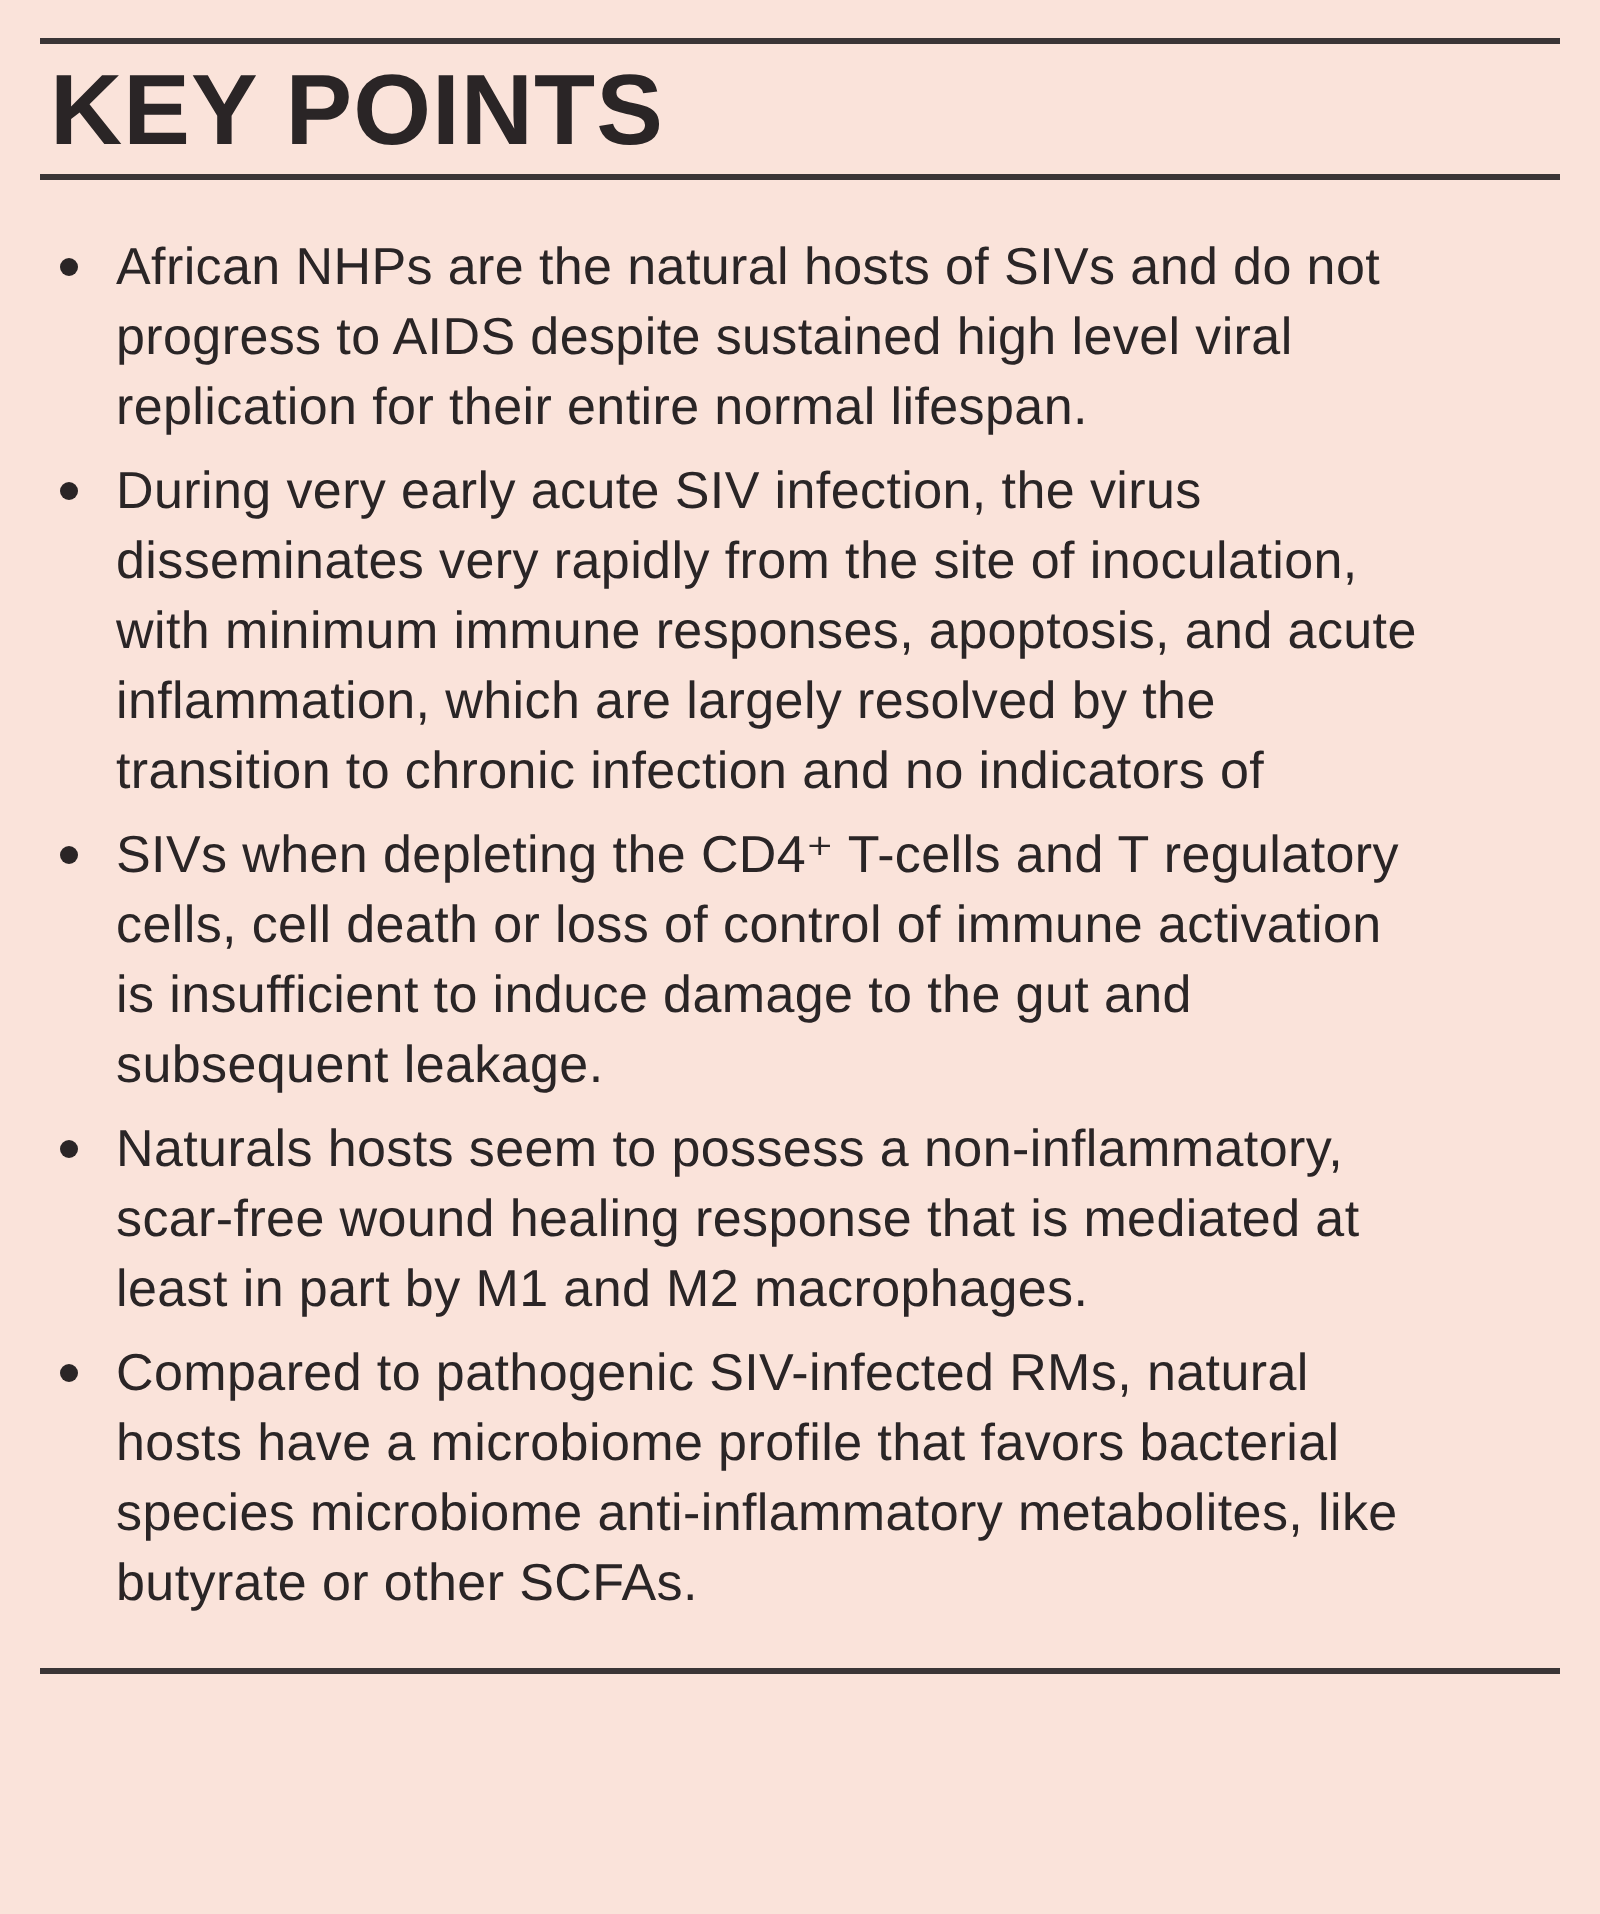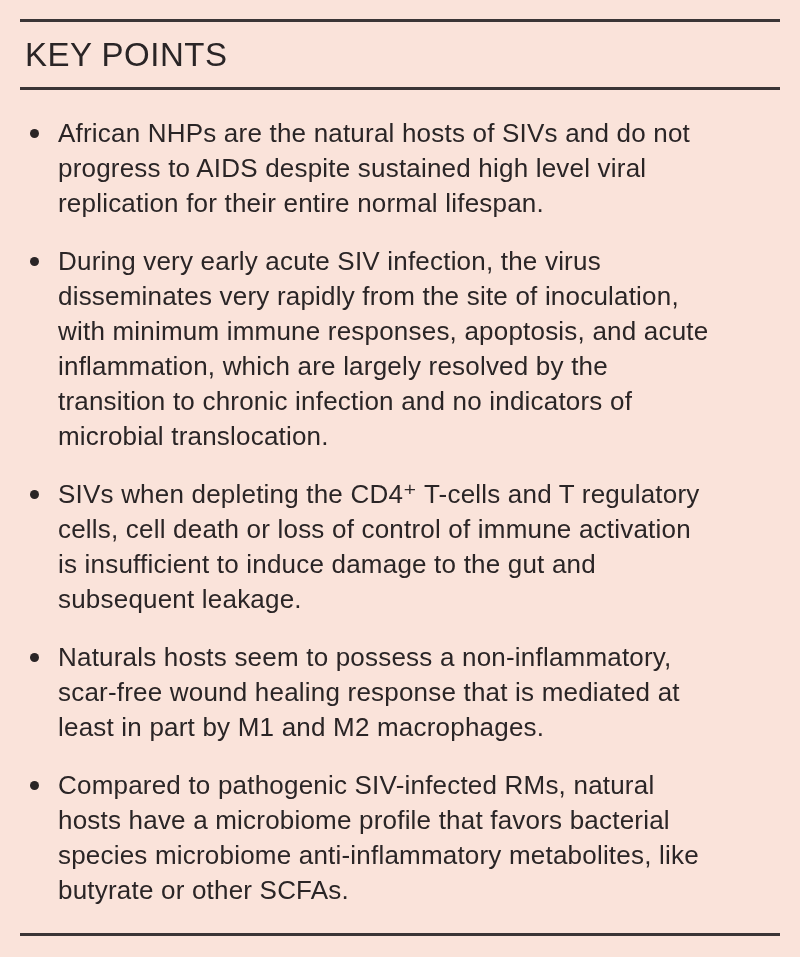--- a/index.html
+++ b/index.html
@@ -18,41 +18,41 @@
     box-sizing: border-box;
     width: 800px;
     height: 957px;
     padding: 19px 20px 21px 20px;
   }
   .rule {
     height: 3px;
     background: #3a3536;
   }
   .panel-title {
-    font-size: 33px;
-    font-weight: normal;
+    font-size: 50px;
+    font-weight: bold;
     letter-spacing: 0.5px;
     line-height: 46px;
     margin: 10px 0 9px 5px;
     color: #2a2526;
   }
   ul.key-points {
     list-style: none;
     margin: 0;
     padding: 26px 0 0 10px;
   }
   ul.key-points li {
     position: relative;
     padding-left: 28px;
     font-size: 26px;
     line-height: 35px;
     letter-spacing: 0.2px;
   }
   ul.key-points li + li {
-    margin-top: 23px;
+    margin-top: 7px;
   }
   ul.key-points .dot {
     position: absolute;
     left: 0;
     top: 13px;
     width: 9px;
     height: 9px;
     border-radius: 50%;
     background: #2a2526;
   }
@@ -78,21 +78,20 @@
         <span class="line">progress to AIDS despite sustained high level viral</span>
         <span class="line">replication for their entire normal lifespan.</span>
       </li>
       <li>
         <span class="dot"></span>
         <span class="line">During very early acute SIV infection, the virus</span>
         <span class="line">disseminates very rapidly from the site of inoculation,</span>
         <span class="line">with minimum immune responses, apoptosis, and acute</span>
         <span class="line">inflammation, which are largely resolved by the</span>
         <span class="line">transition to chronic infection and no indicators of</span>
-        <span class="line">microbial translocation.</span>
       </li>
       <li>
         <span class="dot"></span>
         <span class="line">SIVs when depleting the CD4⁺ T-cells and T regulatory</span>
         <span class="line">cells, cell death or loss of control of immune activation</span>
         <span class="line">is insufficient to induce damage to the gut and</span>
         <span class="line">subsequent leakage.</span>
       </li>
       <li>
         <span class="dot"></span>

